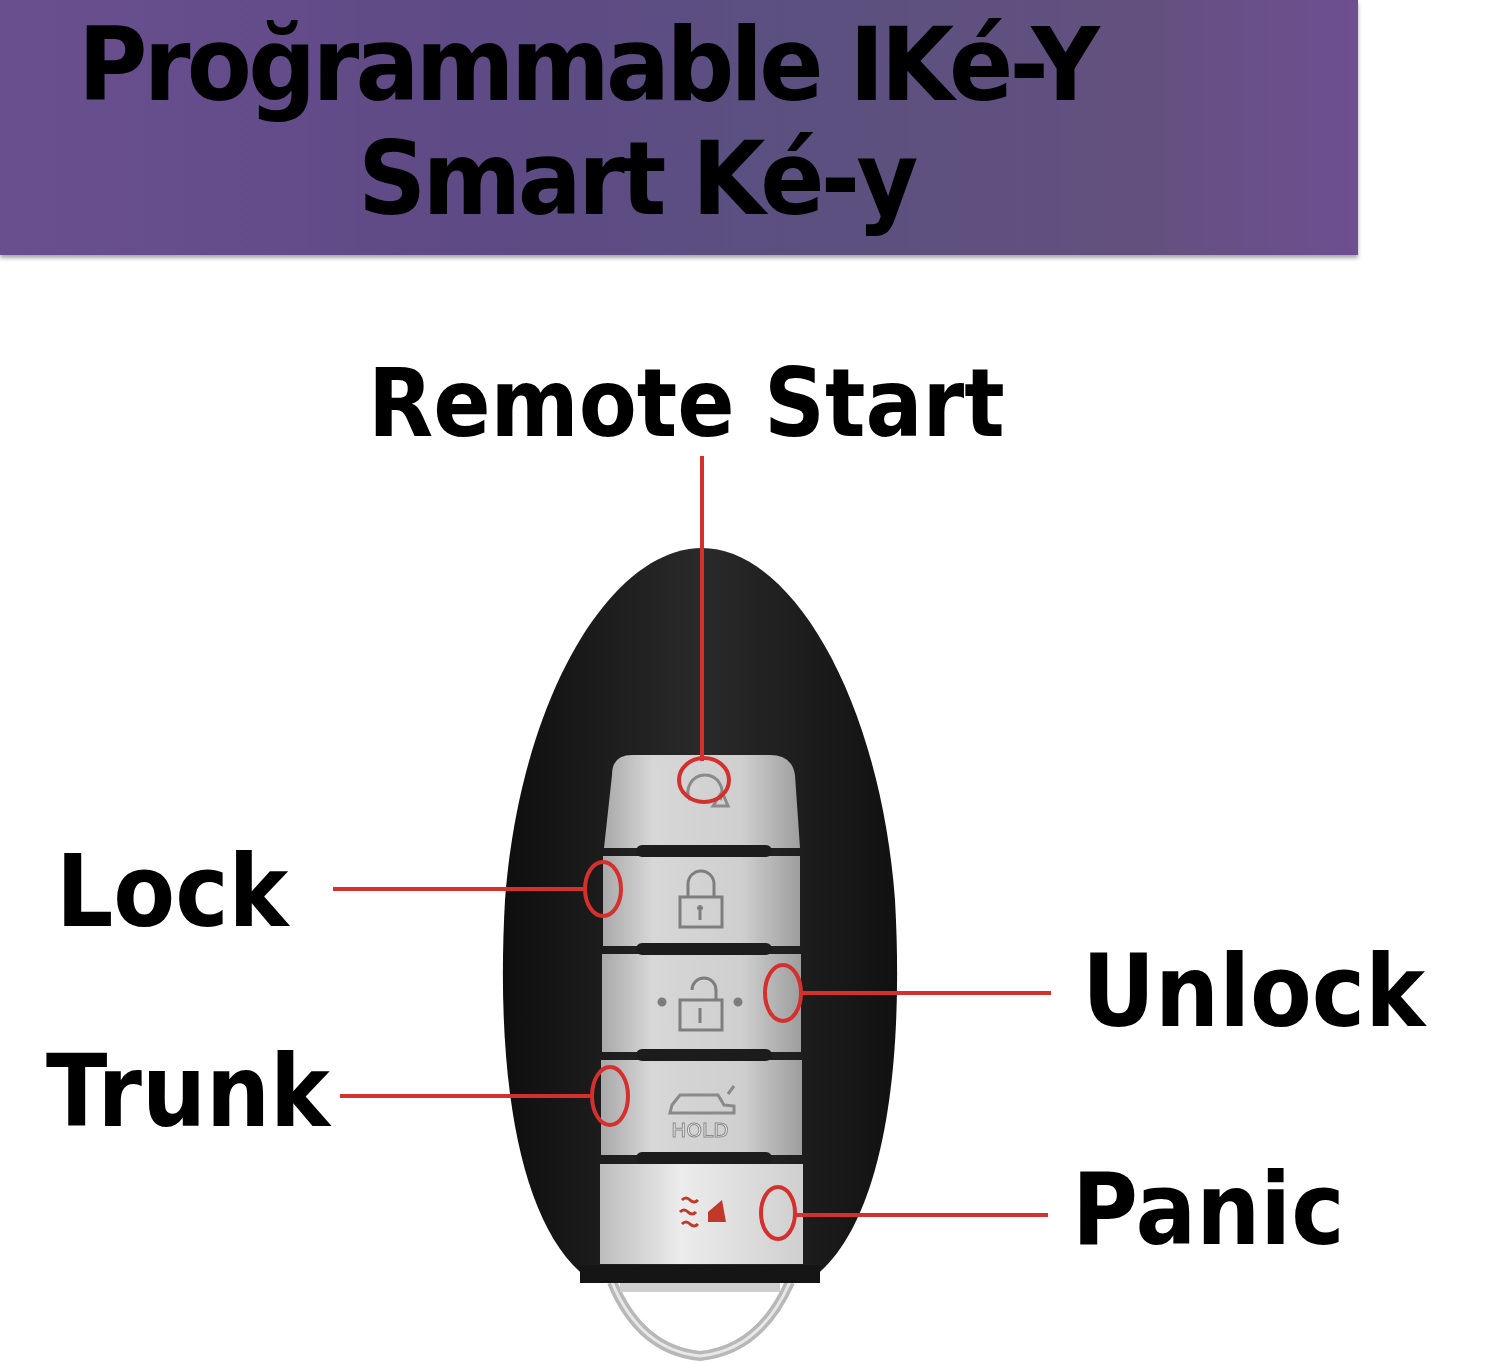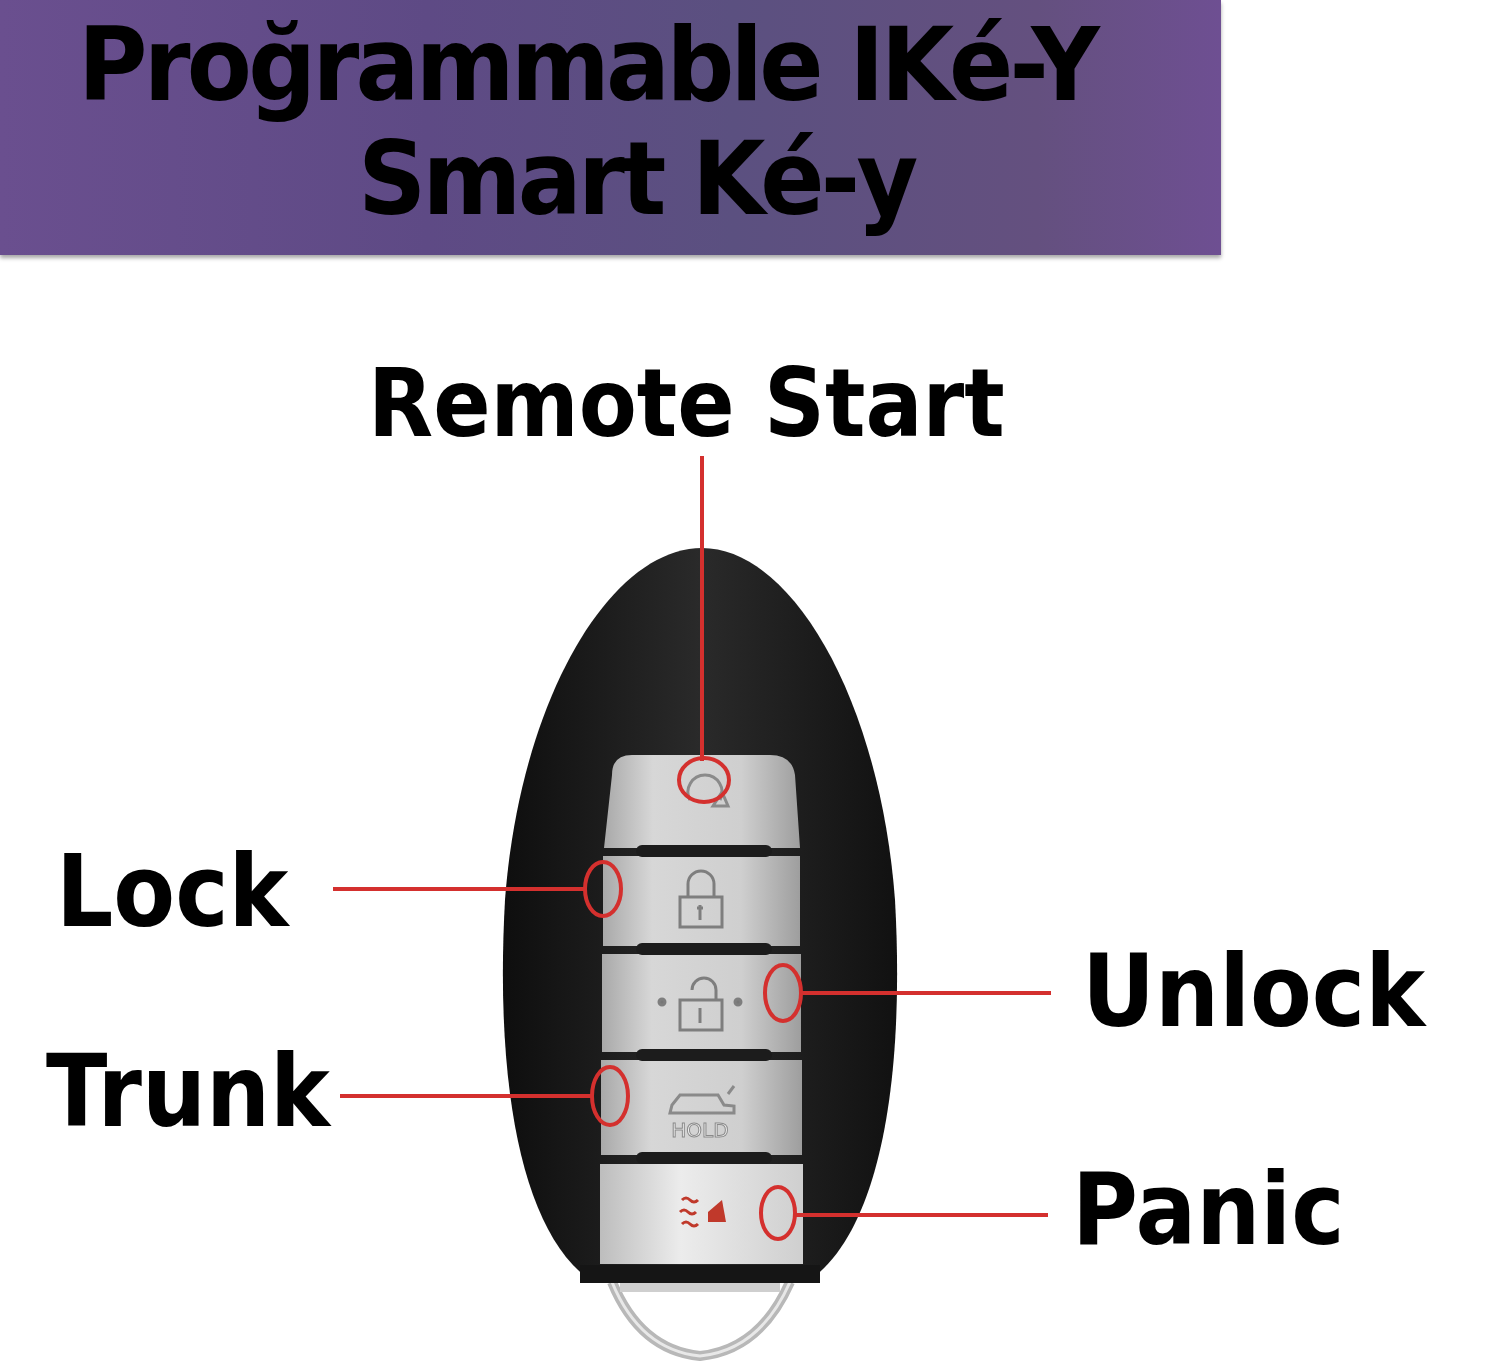--- a/index.html
+++ b/index.html
@@ -1,18 +1,18 @@
 <!DOCTYPE html>
 <html><head>
 <meta charset="utf-8">
 <style>
   html, body { margin:0; padding:0; }
   body { width:1500px; height:1364px; background:#ffffff; position:relative; overflow:hidden;
          font-family:"DejaVu Sans", sans-serif; }
-  .banner { position:absolute; left:0; top:0; width:1221px; height:255px;
+  .banner { position:absolute; left:0; top:0; width:1358px; height:255px;
             background:linear-gradient(90deg,#6a4f8f 0%,#5e4a85 35%,#5b5080 60%,#64507f 85%,#6e4f92 100%);
             box-shadow:0 3px 4px rgba(0,0,0,0.35); }
   .title { position:absolute; color:#000; font-weight:bold; font-family:"DejaVu Sans", sans-serif;
            letter-spacing:-4px; white-space:nowrap; line-height:1; }
   .title.l1 { left:78px; top:14px; font-size:102px; transform:scaleX(0.93); transform-origin:left top; }
   .title.l2 { left:358px; top:128px; font-size:102px; transform:scaleX(0.93); transform-origin:left top; }
   .label { position:absolute; color:#000; font-weight:bold; font-family:"DejaVu Sans", sans-serif;
            white-space:nowrap; line-height:1; transform:scaleX(0.9); transform-origin:left top; }
   .lbl-remote { left:368px; top:357px; font-size:94px; }
   .lbl-lock { left:56px; top:842px; font-size:100px; }

